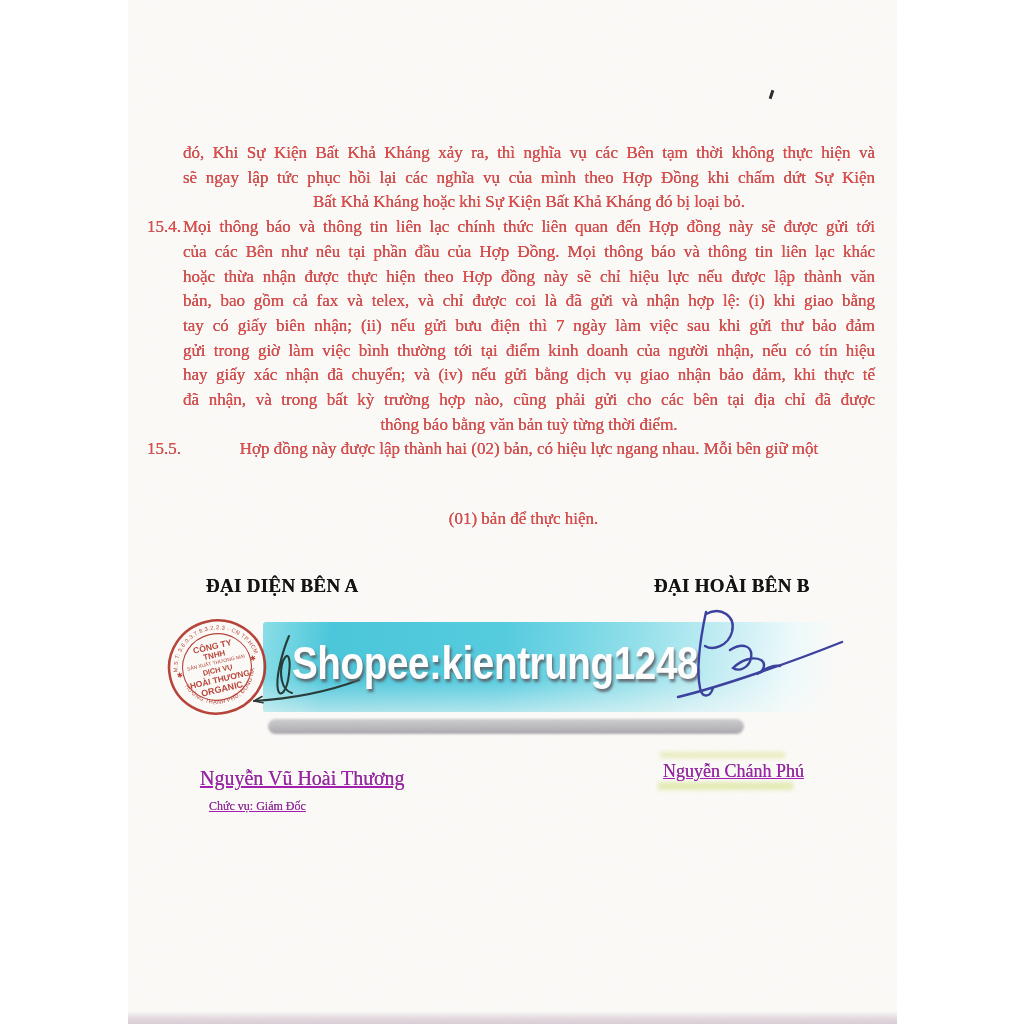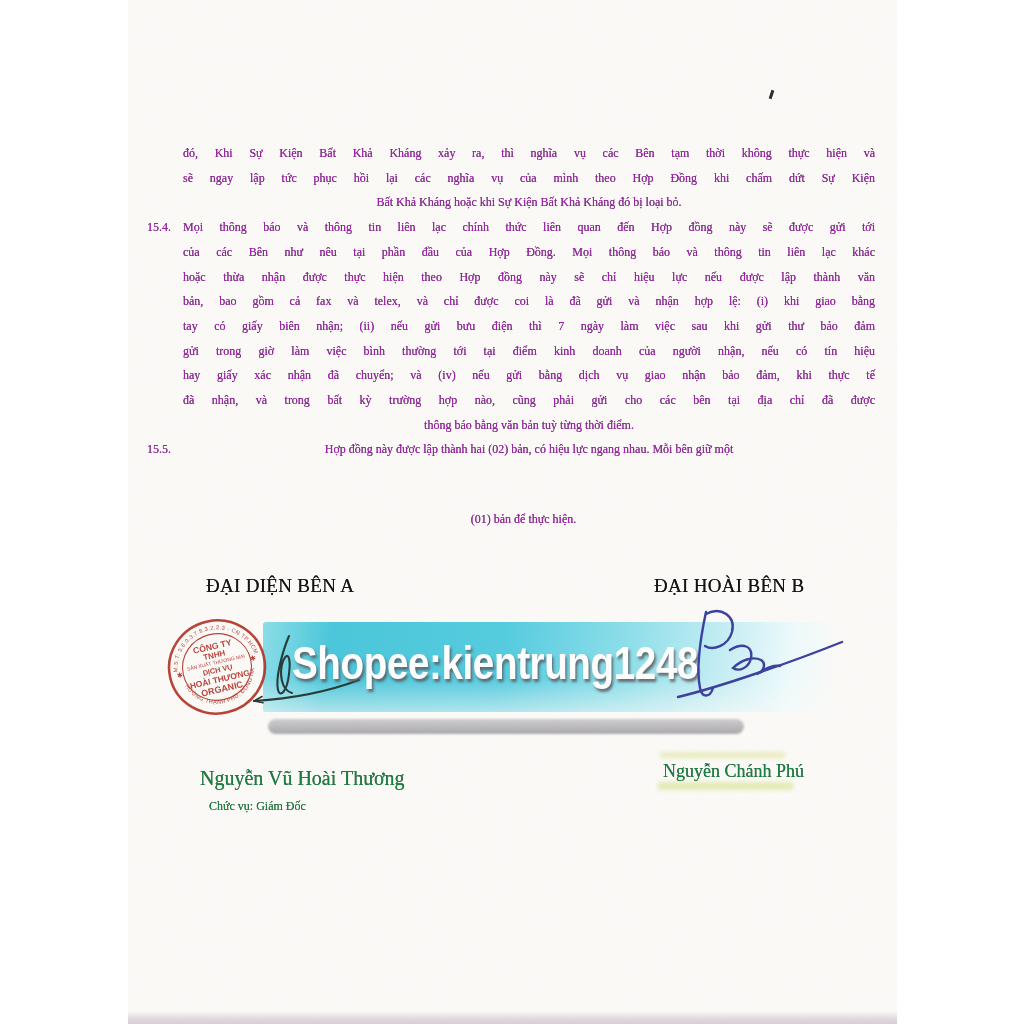--- a/index.html
+++ b/index.html
@@ -6,34 +6,34 @@
   body{width:1024px;height:1024px;position:relative;background:#ffffff;
        font-family:"Liberation Serif", serif;overflow:hidden;}
   .abs{position:absolute;}
   .paper{left:128px;top:0;width:769px;height:1024px;background:#fcfbf8;}
   .paper-noise{left:128px;top:0;width:769px;height:1024px;opacity:.6;pointer-events:none;z-index:7;}
   .paper-bottom-edge{left:128px;top:1011px;width:769px;height:13px;z-index:6;
        background:linear-gradient(180deg,rgba(216,200,210,0) 0%,rgba(206,190,202,.55) 60%,rgba(198,182,196,.65) 100%);}
   .scan-tick{left:770px;top:90px;width:3px;height:9px;background:#2a2a2a;transform:rotate(18deg);z-index:5;}
 
   
-  .doc{left:183px;top:141px;width:692px;font-size:12px;line-height:24.7px;color:#a21caf;
+  .doc{left:183px;top:141px;width:692px;font-size:17px;line-height:24.7px;color:#ef4444;
        text-shadow:0 0 .5px rgba(25,25,25,.75);z-index:2;}
   .doc-block{position:relative;}
   .doc-num{position:absolute;left:-36px;top:0;}
   .doc-line{white-space:normal;text-align:center;}
   .doc-line.j{text-align:justify;text-align-last:justify;}
   .doc-block:last-child .doc-line:nth-of-type(2){margin-left:-11px;margin-top:45px;}
 
-  .rep-head{font-weight:normal;font-size:19px;letter-spacing:.3px;color:#101010;
+  .rep-head{font-weight:bold;font-size:19px;letter-spacing:.3px;color:#101010;
        text-shadow:0 0 .6px rgba(16,16,16,.8);z-index:2;}
   .rep-a{left:206px;top:575px;}
   .rep-b{left:654px;top:575px;}
 
-  .name{color:#15803d;text-shadow:0 0 .5px rgba(22,22,22,.7);z-index:6;}
+  .name{color:#a21caf;text-shadow:0 0 .5px rgba(22,22,22,.7);z-index:6;text-decoration:underline;}
   .name-a{left:200px;top:767px;font-size:20px;}
   .title-a{left:209px;top:799px;font-size:12px;}
   .name-b{left:663px;top:761px;font-size:18px;}
   .hl{filter:blur(2px);z-index:5;}
   .hl-1{left:660px;top:752px;width:125px;height:6px;background:rgba(196,210,60,.30);}
   .hl-2{left:658px;top:782px;width:135px;height:8px;background:rgba(188,206,54,.35);}
 
   
   .wm-band{left:263px;top:622px;width:570px;height:90px;border-radius:3px;z-index:1;
        background:linear-gradient(96deg,#8adfe9 0%,#49c7db 12%,#54cce0 42%,#8fe0eb 64%,#c6eff5 80%,#effbfd 92%,rgba(255,255,255,0) 100%);}

